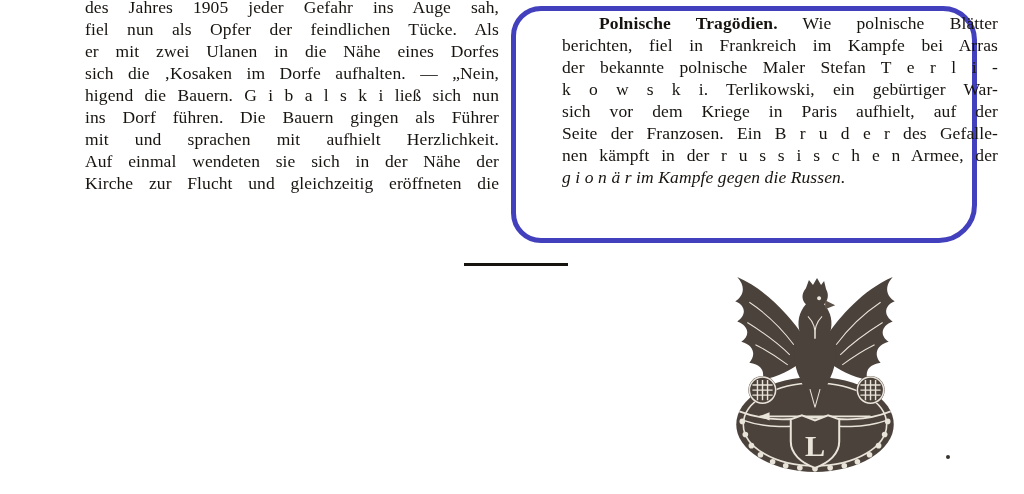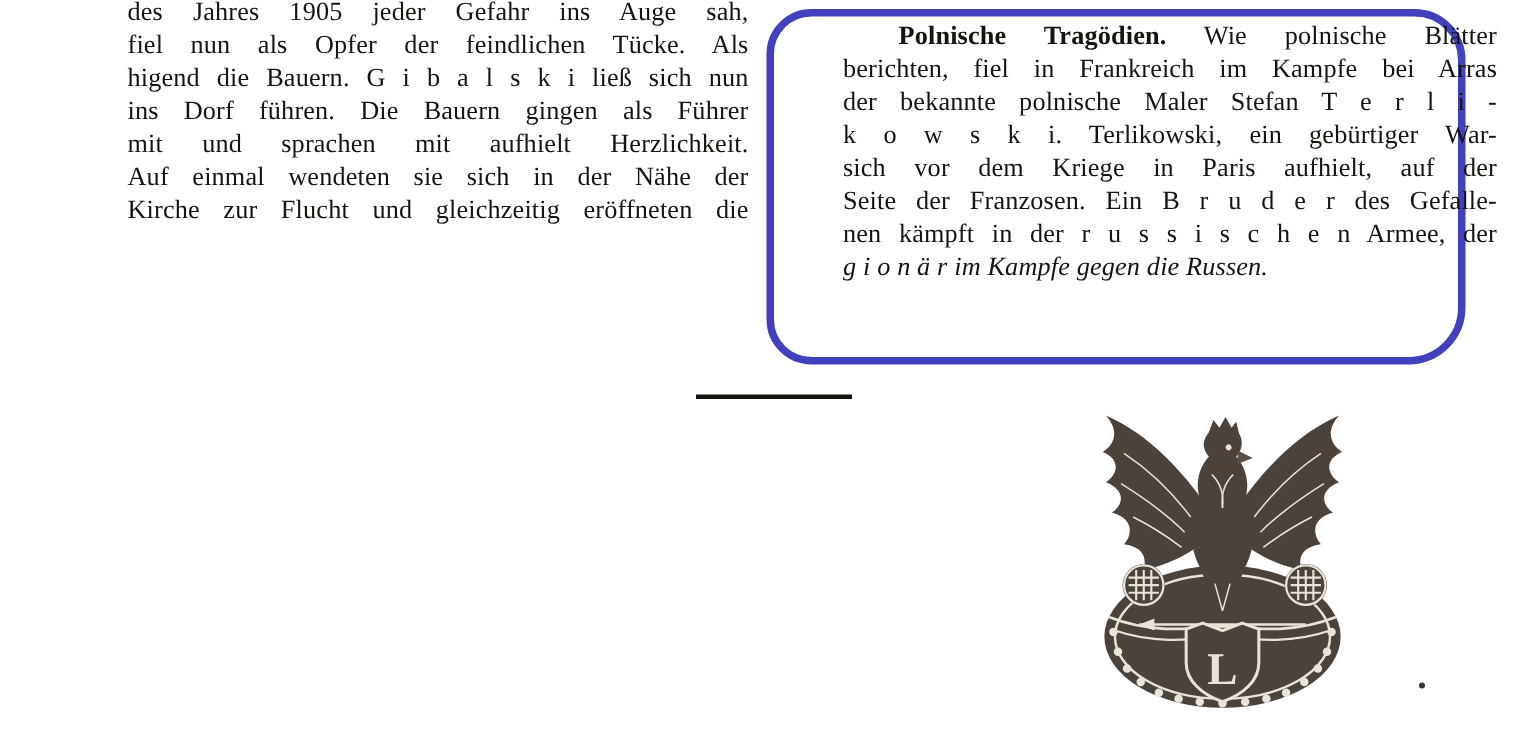--- a/index.html
+++ b/index.html
@@ -74,20 +74,22 @@
   }
 </style>
 </head>
 <body>
 
 <div class="page">
 
   <div class="col left-col">
     <div class="line">des Jahres 1905 jeder Gefahr ins Auge sah,</div>
     <div class="line">fiel nun als Opfer der feindlichen Tücke.  Als</div>
+    <div class="line">er mit zwei Ulanen in die Nähe eines Dorfes</div>
+    <div class="line">sich die ‚Kosaken im Dorfe aufhalten. — „Nein,</div>
     <div class="line">higend die Bauern.  G i b a l s k i  ließ sich nun</div>
     <div class="line">ins Dorf führen.  Die Bauern gingen als Führer</div>
     <div class="line">mit und sprachen mit aufhielt Herzlichkeit.</div>
     <div class="line">Auf einmal wendeten sie sich in der Nähe der</div>
     <div class="line">Kirche zur Flucht und gleichzeitig eröffneten die</div>
   </div>
 
   <div class="annotation-box"></div>
 
   <div class="col right-col">

